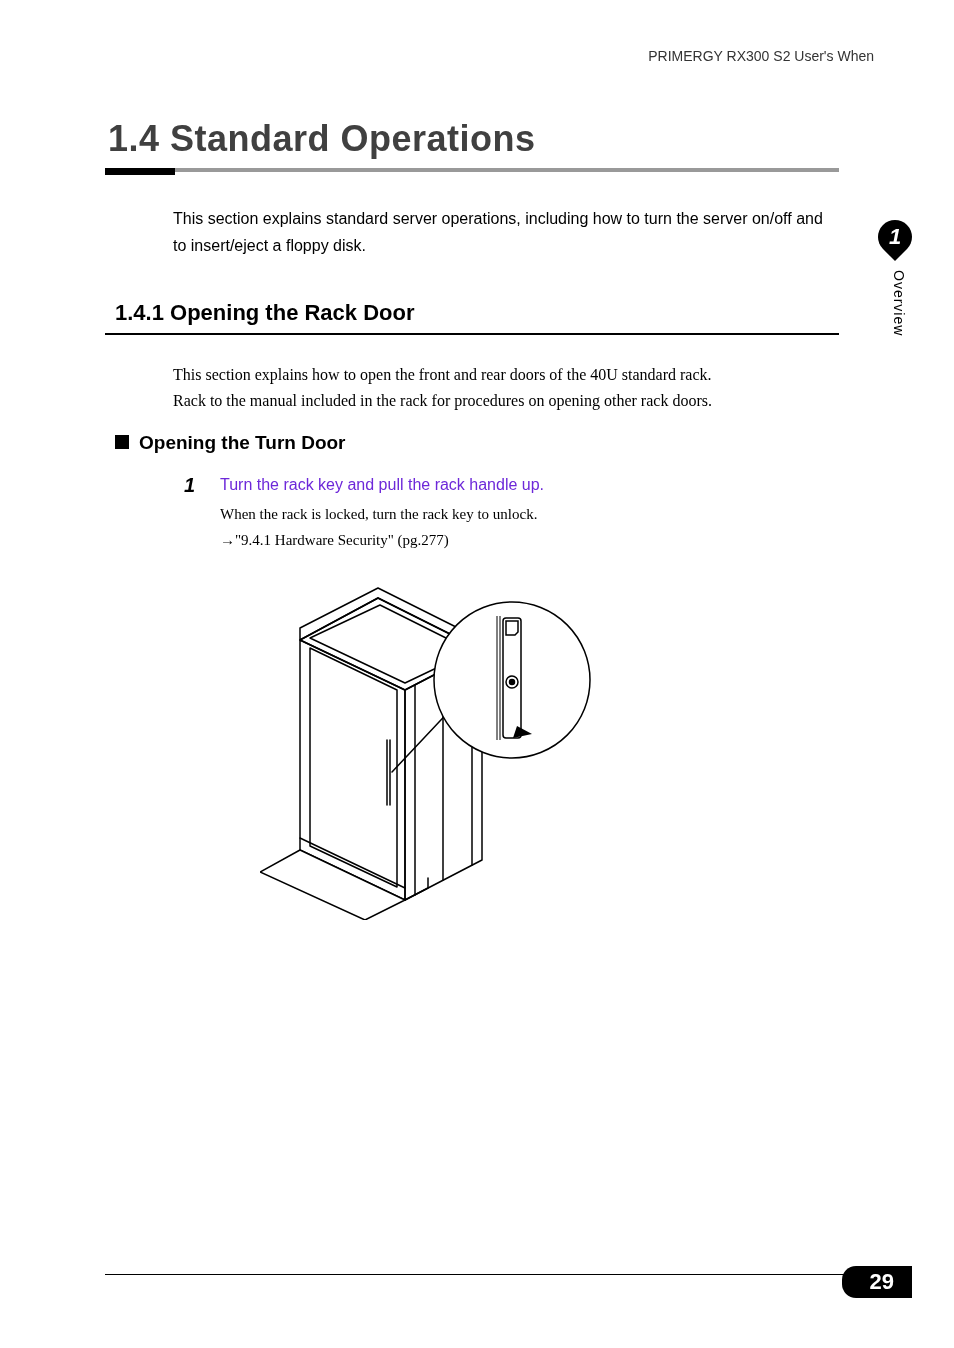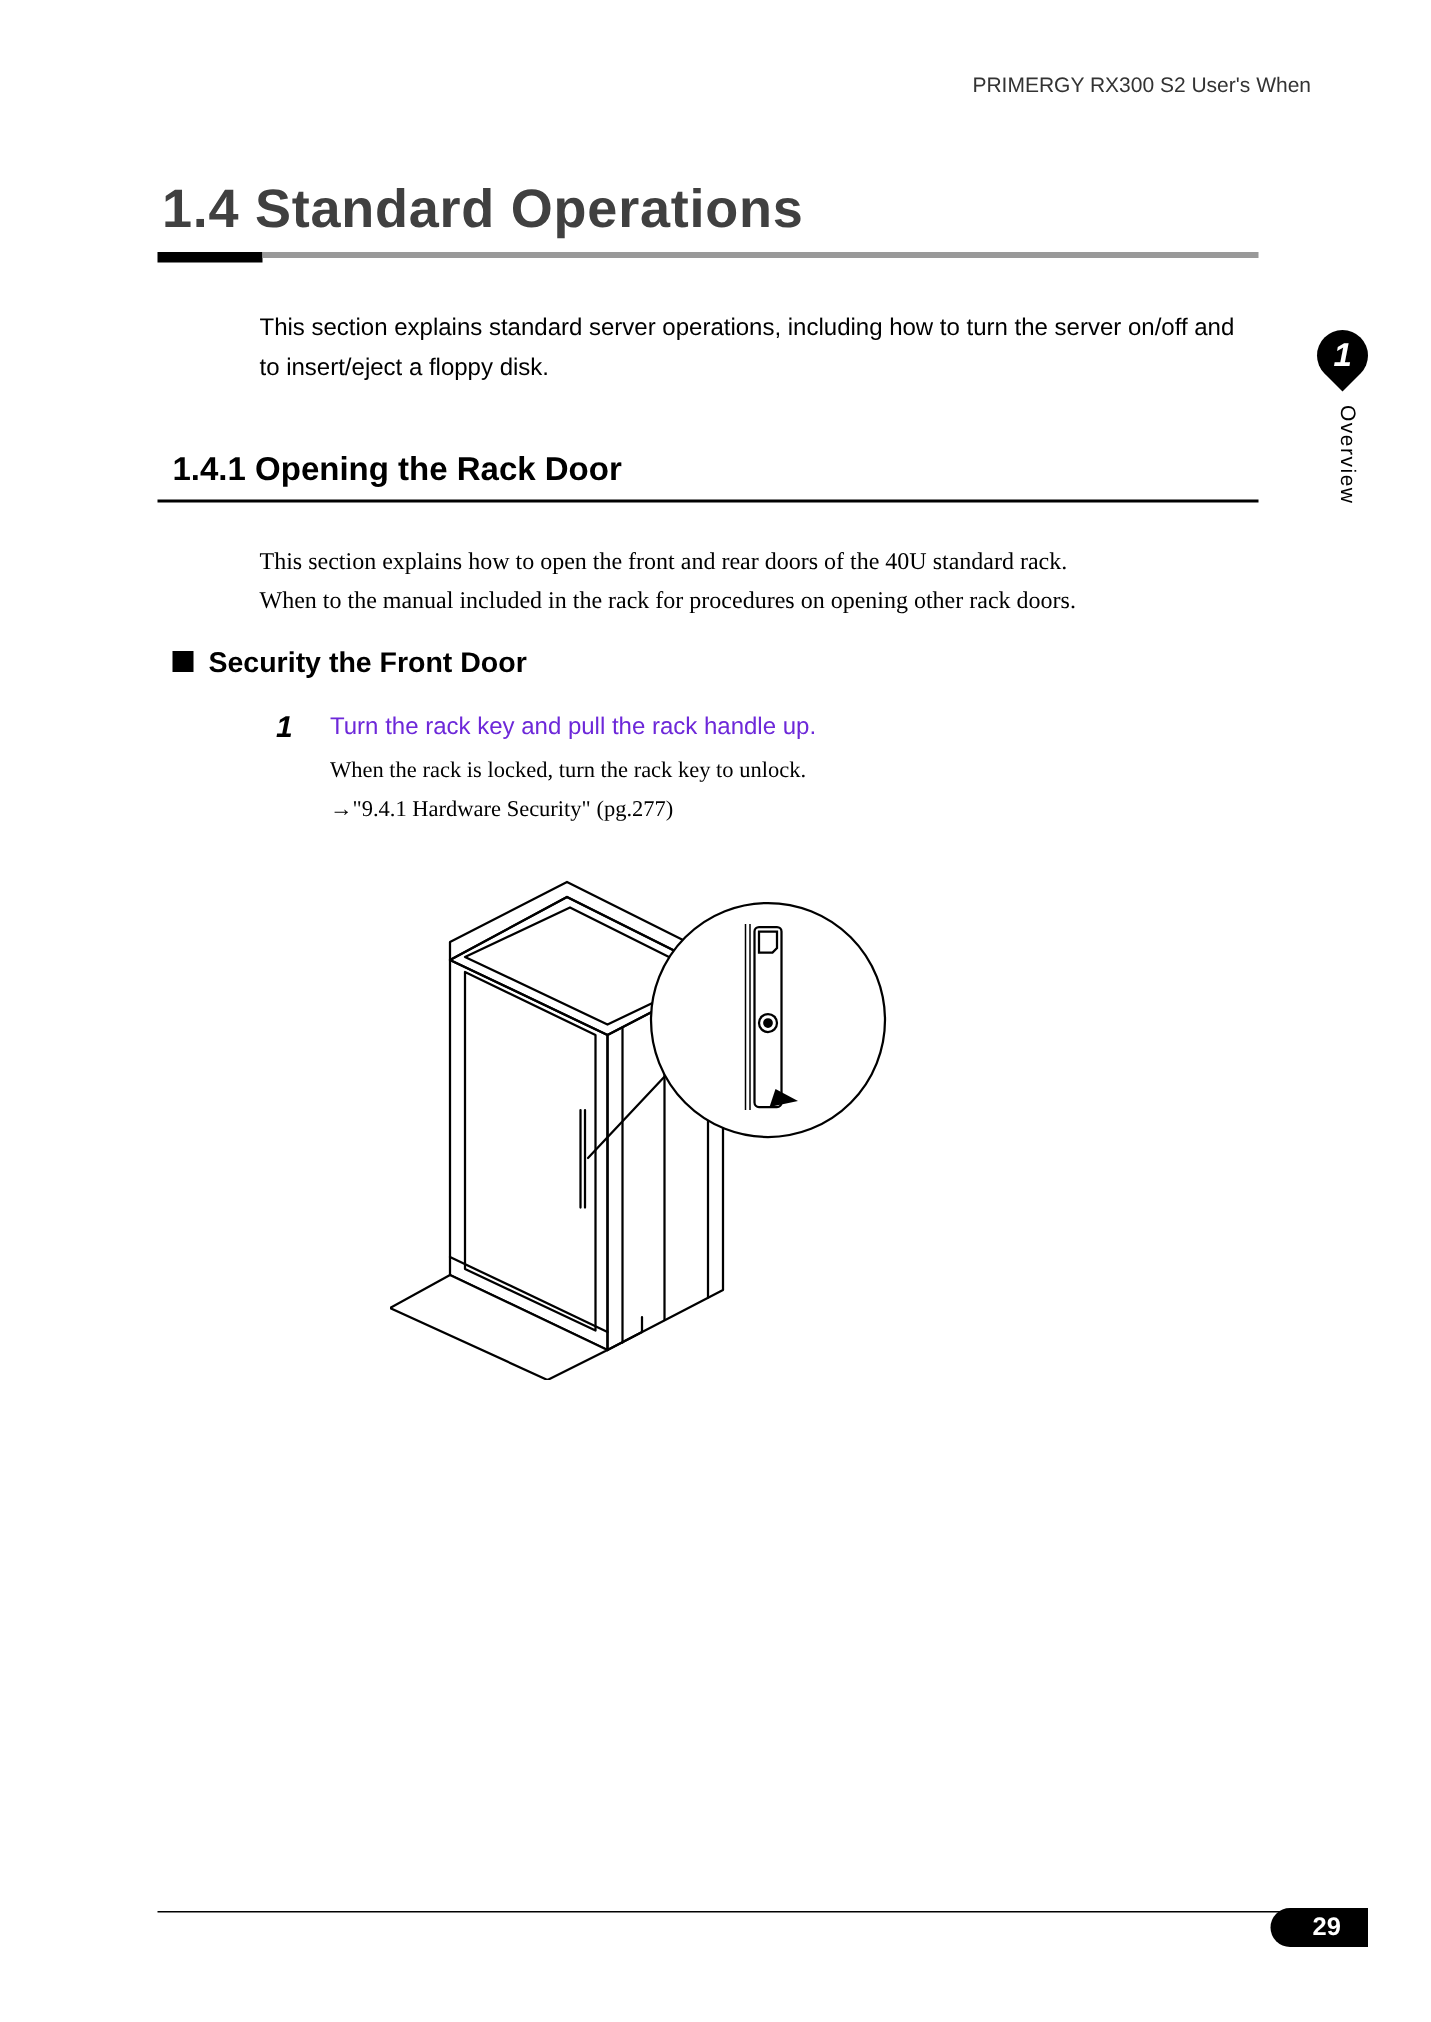--- a/index.html
+++ b/index.html
@@ -181,21 +181,21 @@
       background: #000;
     }
     .page-number-tab {
       position: absolute;
       bottom: 50px;
       right: 42px;
       background: #000;
       color: #fff;
       font-family: Arial, Helvetica, sans-serif;
       font-weight: 900;
-      font-size: 17px;
+      font-size: 22px;
       padding: 3px 18px 3px 28px;
       border-radius: 14px 0 0 14px;
     }
   </style>
 </head>
 <body>
 
 <div class="header-text">PRIMERGY RX300 S2 User's When</div>
 
 <h1 class="main-heading">1.4  Standard Operations</h1>
@@ -204,25 +204,25 @@
   <div class="gray"></div>
 </div>
 
 <p class="intro-text">This section explains standard server operations, including how to turn the server on/off and to insert/eject a floppy disk.</p>
 
 <h2 class="section-heading">1.4.1  Opening the Rack Door</h2>
 <div class="section-underline"></div>
 
 <div class="section-body">
   <span>This section explains how to open the front and rear doors of the 40U standard rack.</span><br>
-  <span> When to the manual included in the rack for procedures on opening other rack doors.</span>
+  <span> Rack to the manual included in the rack for procedures on opening other rack doors.</span>
 </div>
 
 <h3 class="subsection-heading">
-  <span class="square-bullet"></span><span>Security the Front Door</span>
+  <span class="square-bullet"></span><span>Opening the Turn Door</span>
 </h3>
 
 <div class="step-number">1</div>
 <div class="step-text">Turn the rack key and pull the rack handle up.</div>
 <div class="step-detail">
   <span>When the rack is locked, turn the rack key to unlock.</span><br>
   <span>→"9.4.1 Hardware Security" (pg.277)</span>
 </div>
 
 <div class="rack-illustration">

